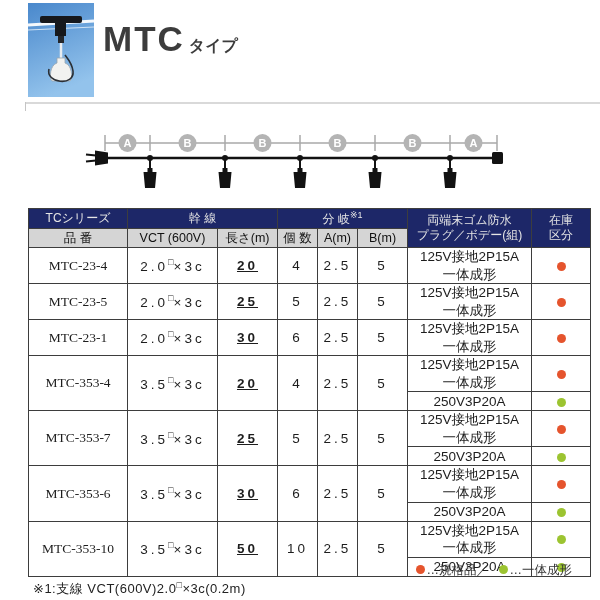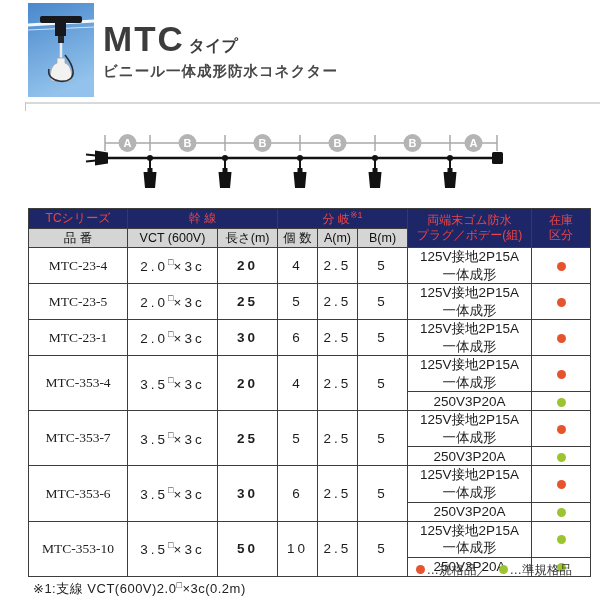--- a/index.html
+++ b/index.html
@@ -17,30 +17,30 @@
   #divider-tick{position:absolute;left:25px;top:102px;width:1px;height:9px;background:#c4c4c4;}
   
   #diagram{position:absolute;left:0;top:118px;}
   
   #spec-table{
     position:absolute;left:28px;top:208px;width:562px;
     border-collapse:collapse;table-layout:fixed;
   }
   #spec-table th,#spec-table td{border:1px solid #3d3d3d;padding:0;text-align:center;overflow:hidden;}
   #spec-table th{font-weight:normal;}
-  .hdr-navy{background:var(--header-bg,#1d2768);color:#ef4444;font-size:12px;}
+  .hdr-navy{background:var(--header-bg,#1d2768);color:#e5e5e5;font-size:12px;}
   .hdr-navy div{line-height:1.25;}
   .hdr-gray{background:var(--subheader-bg,#d5d5d5);color:#111;font-size:12.5px;}
   tr.h1{height:20px;} tr.h2{height:19px;}
   tr.main-single{height:33px;} tr.main-double{height:34px;} tr.sub{height:19px;}
   #spec-table td{font-size:13.5px;color:#1d1d1d;background:#fff;}
   .part-cell{text-align:left;padding-left:6px;font-size:13px;font-family:Liberation Serif, serif;}
   .num{letter-spacing:3px;}
   .num sup{letter-spacing:0;}
-  .length-cell{font-weight:bold;}
+  .length-cell{font-weight:bold;text-decoration:underline;}
   .plug-cell{font-size:12px;line-height:1.3;}
   .stock-cell{line-height:1;}
   sup{font-size:9px;}
   .dot{display:inline-block;width:9px;height:9px;border-radius:50%;vertical-align:middle;}
   
   #legend{position:absolute;right:28px;top:562px;font-size:12.5px;color:#333;text-align:right;}
   #legend .dot{margin:0 2px 2px 6px;}
   #note{position:absolute;left:33px;top:580px;font-size:13px;color:#222;letter-spacing:0.5px;text-align:right;}
 </style>
 </head>
@@ -59,21 +59,20 @@
   <rect x="12" y="13" width="42" height="7" rx="2" fill="#16181c"></rect>
   <rect x="27" y="18" width="11" height="15" fill="#16181c"></rect>
   <rect x="30" y="33" width="6" height="7" fill="#23262b"></rect>
   <line x1="33" y1="40" x2="33" y2="58" stroke="#e9edf1" stroke-width="2.5"></line>
   <path d="M29,55 h8 v5 c7,2 8,15 5,18 h-18 c-3,-3 -2,-16 5,-18 z" fill="#f2f2f0" stroke="#9aa4ad" stroke-width="0.8"></path>
   <path d="M21,66 C17,80 47,84 45,68 C44,60 40,56 37,52" fill="none" stroke="#2b2f35" stroke-width="1.6"></path>
 </svg>
 
 <div id="title-block">
   <span id="title-main">MTC</span><span id="title-suffix">タイプ</span>
-  <div id="subtitle">ビニール一体成形防水コネクター</div>
 </div>
 <div id="divider"></div>
 <div id="divider-tick"></div>
 
 <svg id="diagram" width="600" height="85" viewBox="0 0 600 85">
   <g stroke="#a8a8a8" stroke-width="1.5">
     <line x1="105" y1="25" x2="497" y2="25"></line>
     <line x1="105" y1="17" x2="105" y2="33"></line>
     <line x1="150" y1="17" x2="150" y2="33"></line>
     <line x1="225" y1="17" x2="225" y2="33"></line>
@@ -289,16 +288,16 @@
         <td class="plug-cell">
           <div>250V3P20A</div>
         </td>
         <td class="stock-cell"><span class="dot" style="background: rgb(156, 196, 49);"></span></td>
       </tr>
     </tbody>
 </table>
 
 <div id="legend">
   <span class="dot dot-standard" style="background: rgb(229, 84, 45);"></span><span>…規格品／</span>
-  <span class="dot dot-semi" style="background: rgb(156, 196, 49);"></span><span>…準規格品</span>
+  <span class="dot dot-semi" style="background: rgb(156, 196, 49);"></span><span>…一体成形</span>
 </div>
 
 <div id="note"><span>※1:支線 VCT(600V)2.0</span><sup>□</sup><span>×3c(0.2m)</span></div>
 
 </body></html>

